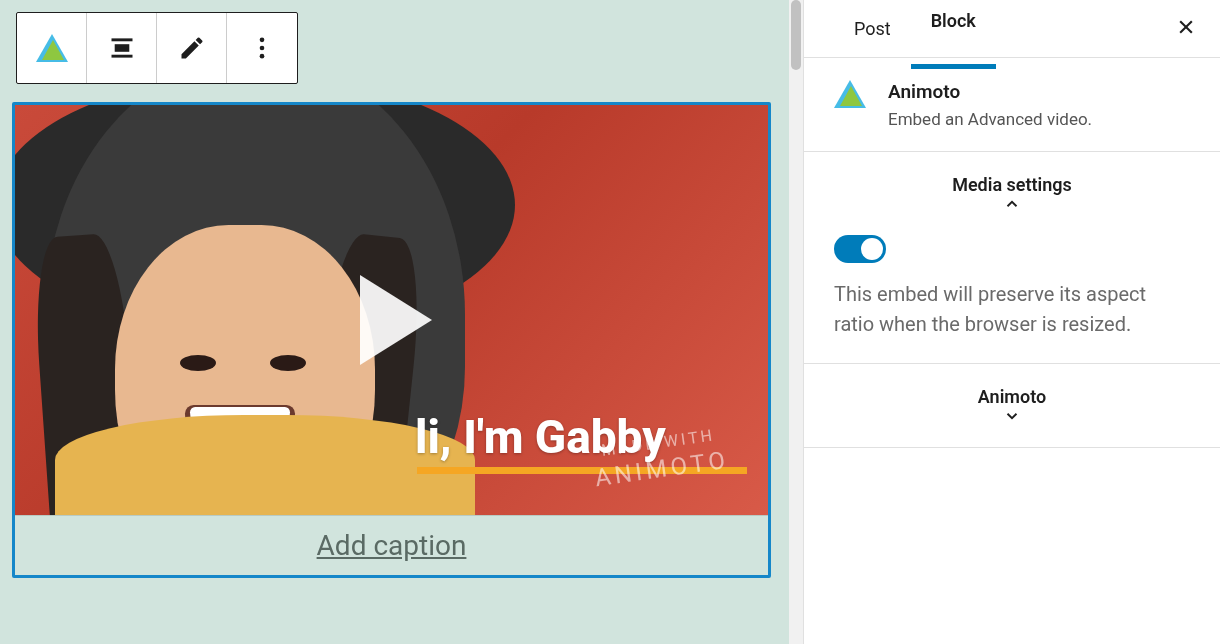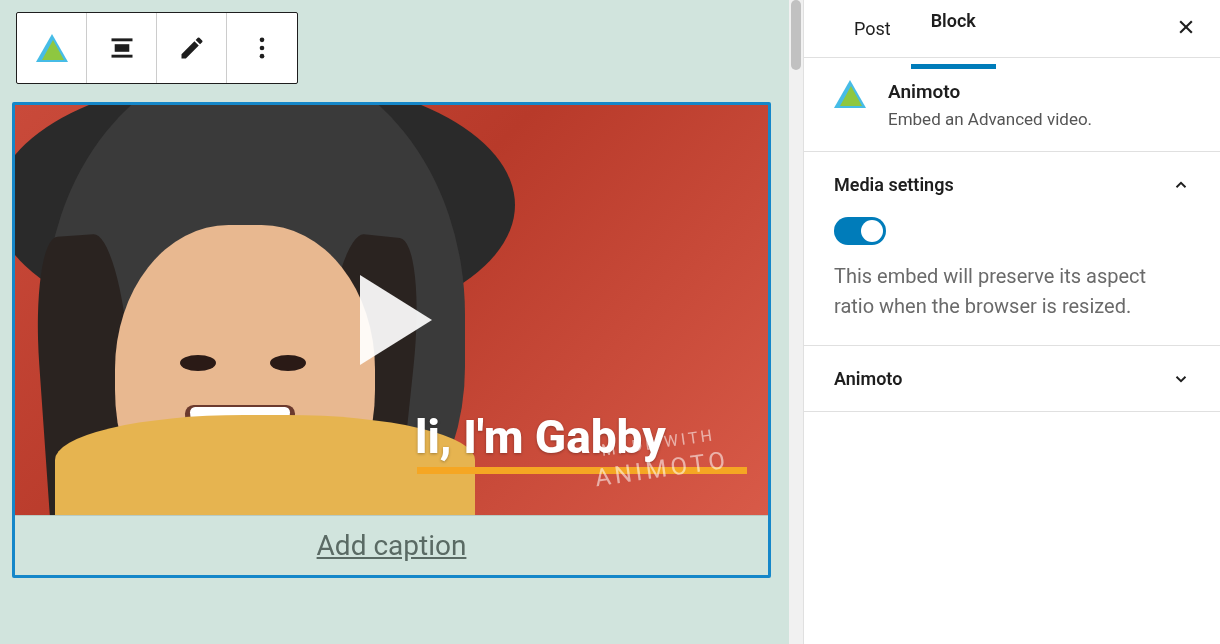--- a/index.html
+++ b/index.html
@@ -240,20 +240,21 @@
   border-bottom: 1px solid #e0e0e0;
 }
 .panel-header {
   display: flex;
   align-items: center;
   justify-content: space-between;
   padding: 22px 30px;
   cursor: pointer;
   font-weight: 600;
   font-size: 18px;
+  flex-direction: column;
 }
 .panel-body {
   padding: 0 30px 24px 30px;
 }
 .toggle-row {
   display: flex;
   align-items: center;
   gap: 18px;
   margin-bottom: 16px;
 }

